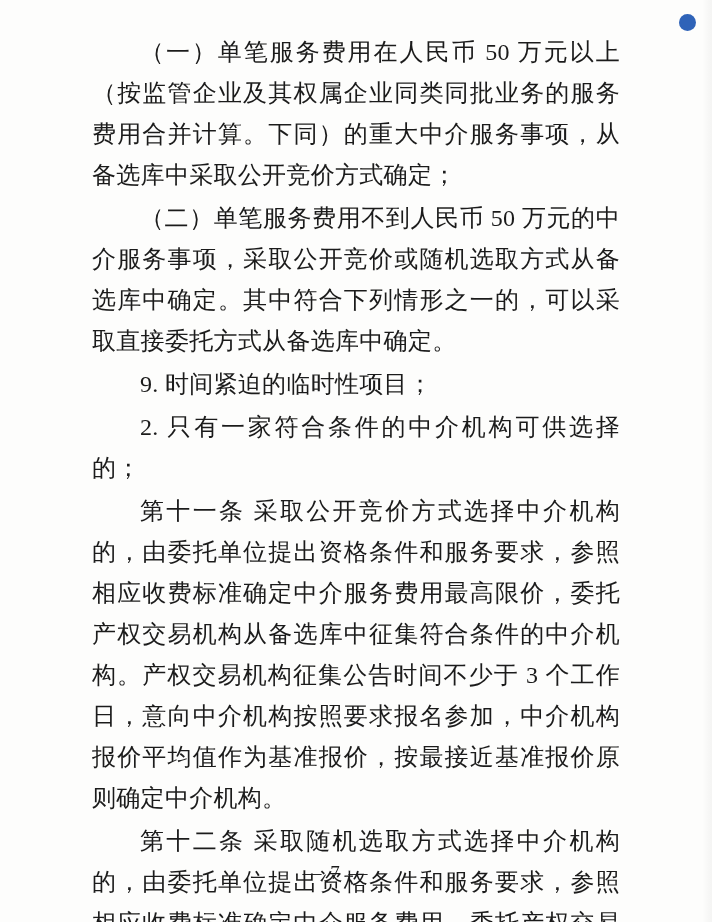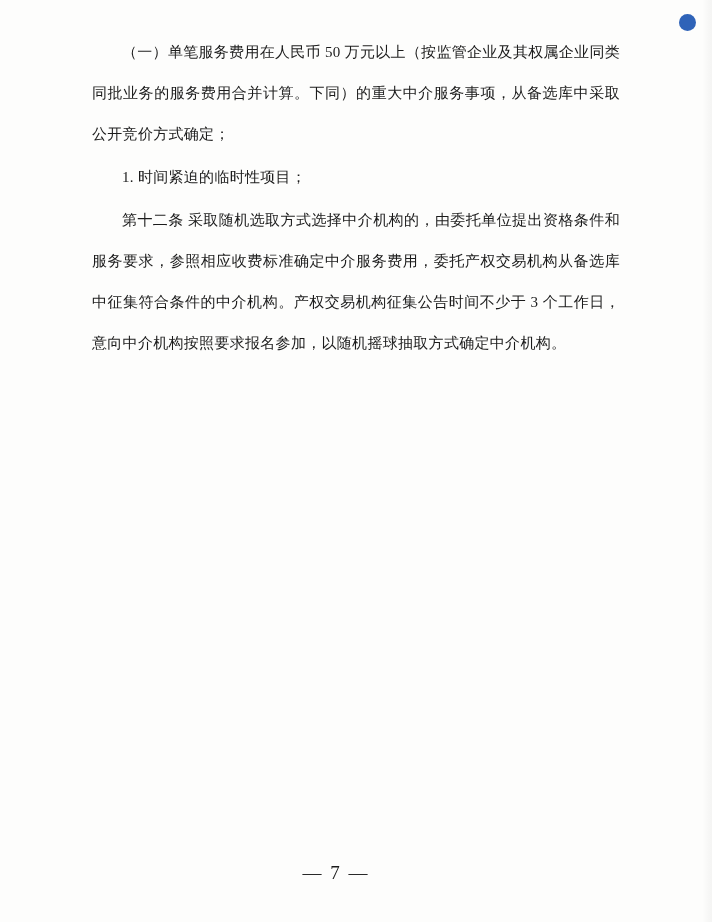--- a/index.html
+++ b/index.html
@@ -39,21 +39,21 @@
     background: #2f63b8;
   }
   .content {
     position: absolute;
     left: 92px;
     top: 32px;
     width: 528px;
   }
   p.para {
     margin: 0 0 2px 0;
-    font-size: 15px;
+    font-size: 24px;
     line-height: 41px;
     color: #1b1b1b;
     text-align: justify;
     text-justify: inter-ideograph;
     letter-spacing: 0.3px;
   }
   p.indent {
     text-indent: 2em;
   }
   .page-number {
@@ -71,19 +71,22 @@
 </head>
 <body>
 
 <div class="page">
 
   <div class="corner-mark"></div>
   <div class="edge-shade"></div>
 
   <div class="content">
     <p class="para indent">（一）单笔服务费用在人民币 50 万元以上（按监管企业及其权属企业同类同批业务的服务费用合并计算。下同）的重大中介服务事项，从备选库中采取公开竞价方式确定；</p>
-    <p class="para indent">1. 时间紧迫的临时性项目；</p>
+    <p class="para indent">（二）单笔服务费用不到人民币 50 万元的中介服务事项，采取公开竞价或随机选取方式从备选库中确定。其中符合下列情形之一的，可以采取直接委托方式从备选库中确定。</p>
+    <p class="para indent">9. 时间紧迫的临时性项目；</p>
+    <p class="para indent">2. 只有一家符合条件的中介机构可供选择的；</p>
+    <p class="para indent">第十一条 采取公开竞价方式选择中介机构的，由委托单位提出资格条件和服务要求，参照相应收费标准确定中介服务费用最高限价，委托产权交易机构从备选库中征集符合条件的中介机构。产权交易机构征集公告时间不少于 3 个工作日，意向中介机构按照要求报名参加，中介机构报价平均值作为基准报价，按最接近基准报价原则确定中介机构。</p>
     <p class="para indent">第十二条 采取随机选取方式选择中介机构的，由委托单位提出资格条件和服务要求，参照相应收费标准确定中介服务费用，委托产权交易机构从备选库中征集符合条件的中介机构。产权交易机构征集公告时间不少于 3 个工作日，意向中介机构按照要求报名参加，以随机摇球抽取方式确定中介机构。</p>
   </div>
 
   <div class="page-number">— 7 —</div>
 
 </div>
 
 </body></html>

